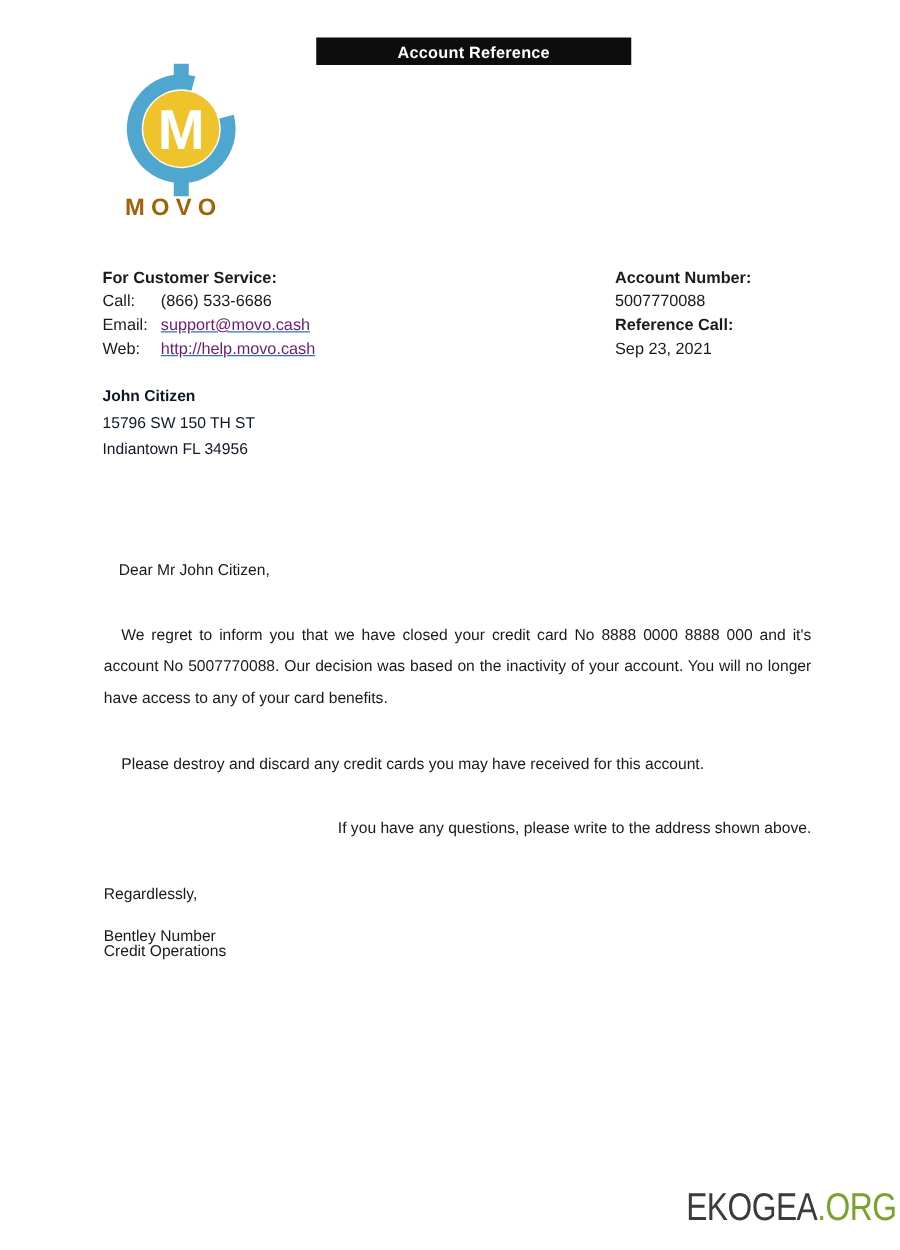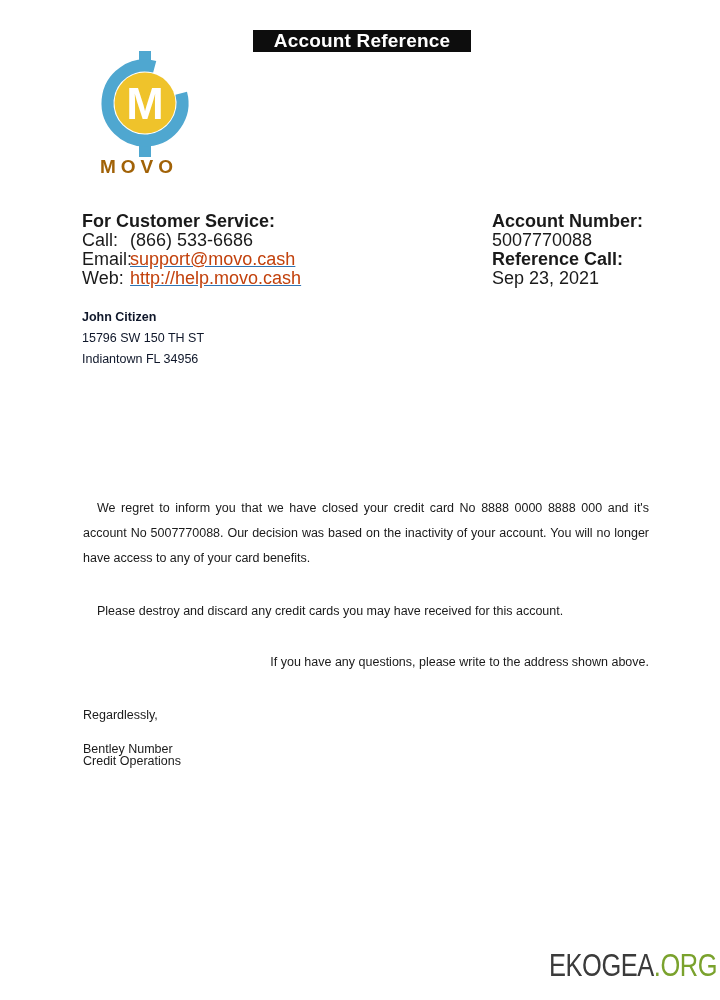--- a/index.html
+++ b/index.html
@@ -14,25 +14,25 @@
     height: 1000px;
     background: #ffffff;
     overflow: hidden;
   }
 
   
   .banner {
     position: absolute;
     left: 253px;
     top: 30px;
-    width: 218px;
+    width: 252px;
     height: 22px;
     background: #0d0d0d;
     color: #ffffff;
-    font-size: 19px;
+    font-size: 13px;
     font-weight: 700;
     display: flex;
     align-items: center;
     justify-content: center;
     letter-spacing: 0.2px;
   }
 
   
   .logo-svg {
     position: absolute;
@@ -47,33 +47,33 @@
     top: 156px;
     font-size: 19px;
     font-weight: 700;
     letter-spacing: 5px;
     color: #a16207;
   }
 
   
   .info-block {
     position: absolute;
-    font-size: 18px;
+    font-size: 13px;
     color: #1a1a1a;
     line-height: 19px;
   }
   .cs-block { left: 82px; top: 212px; }
   .acct-block { left: 492px; top: 212px; }
   .info-heading { font-weight: 700; }
   .info-row .lbl {
     display: inline-block;
     width: 43px;
   }
   a.link, .link {
-    color: #c2410c;
+    color: #701a75;
     text-decoration: underline;
     text-decoration-color: #2e74b5;
     cursor: pointer;
   }
 
   
   .addr-block {
     position: absolute;
     left: 82px;
     top: 307px;
@@ -154,20 +154,21 @@
     <div class="info-heading">Reference Call:</div>
     <div>Sep 23, 2021</div>
   </div>
 
   <div class="addr-block">
     <div class="addr-name">John Citizen</div>
     <div>15796 SW 150 TH ST</div>
     <div>Indiantown FL 34956</div>
   </div>
 
+  <div class="body-text salutation">Dear Mr John Citizen,</div>
   <div class="body-text para-1">We regret to inform you that we have closed your credit card No 8888 0000 8888 000 and it's account No 5007770088. Our decision was based on the inactivity of your account. You will no longer have access to any of your card benefits.</div>
   <div class="body-text para-2">Please destroy and discard any credit cards you may have received for this account.</div>
   <div class="body-text para-3">If you have any questions, please write to the address shown above.</div>
   <div class="body-text closing">Regardlessly,</div>
   <div class="body-text signer-name">Bentley Number</div>
   <div class="body-text signer-title">Credit Operations</div>
 
   <div class="watermark">
     <span>EKOGEA</span><span class="tld">.ORG</span>
   </div>

